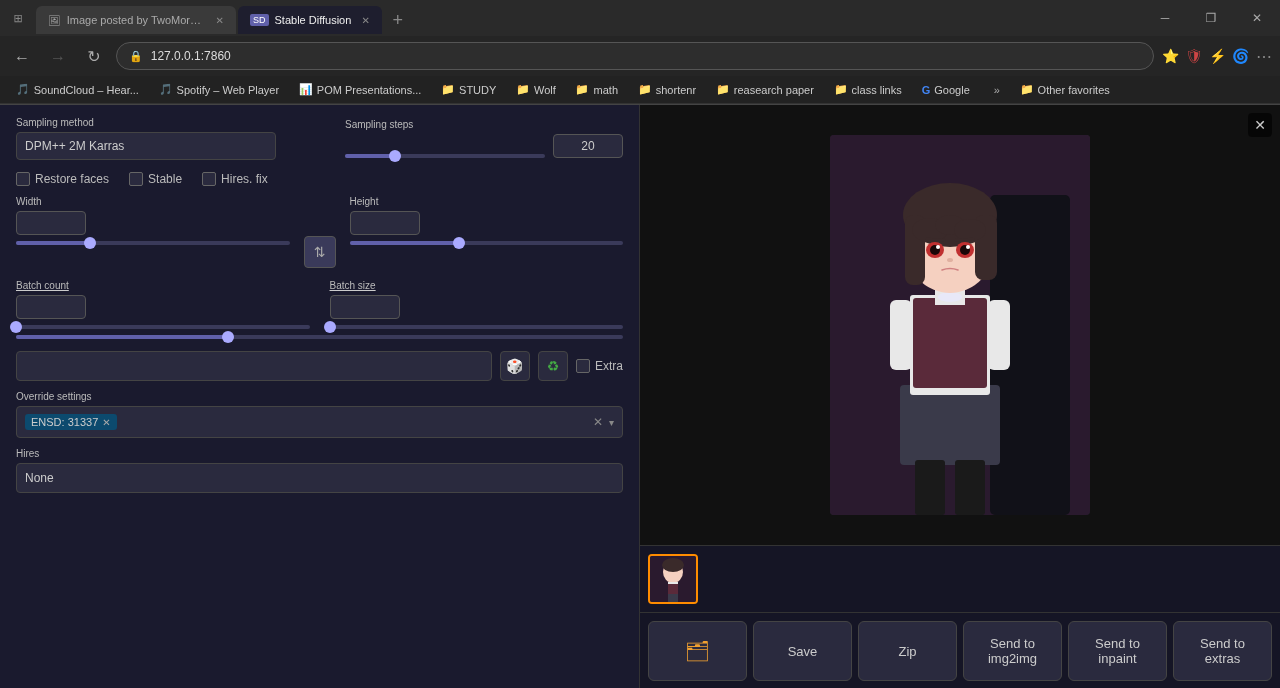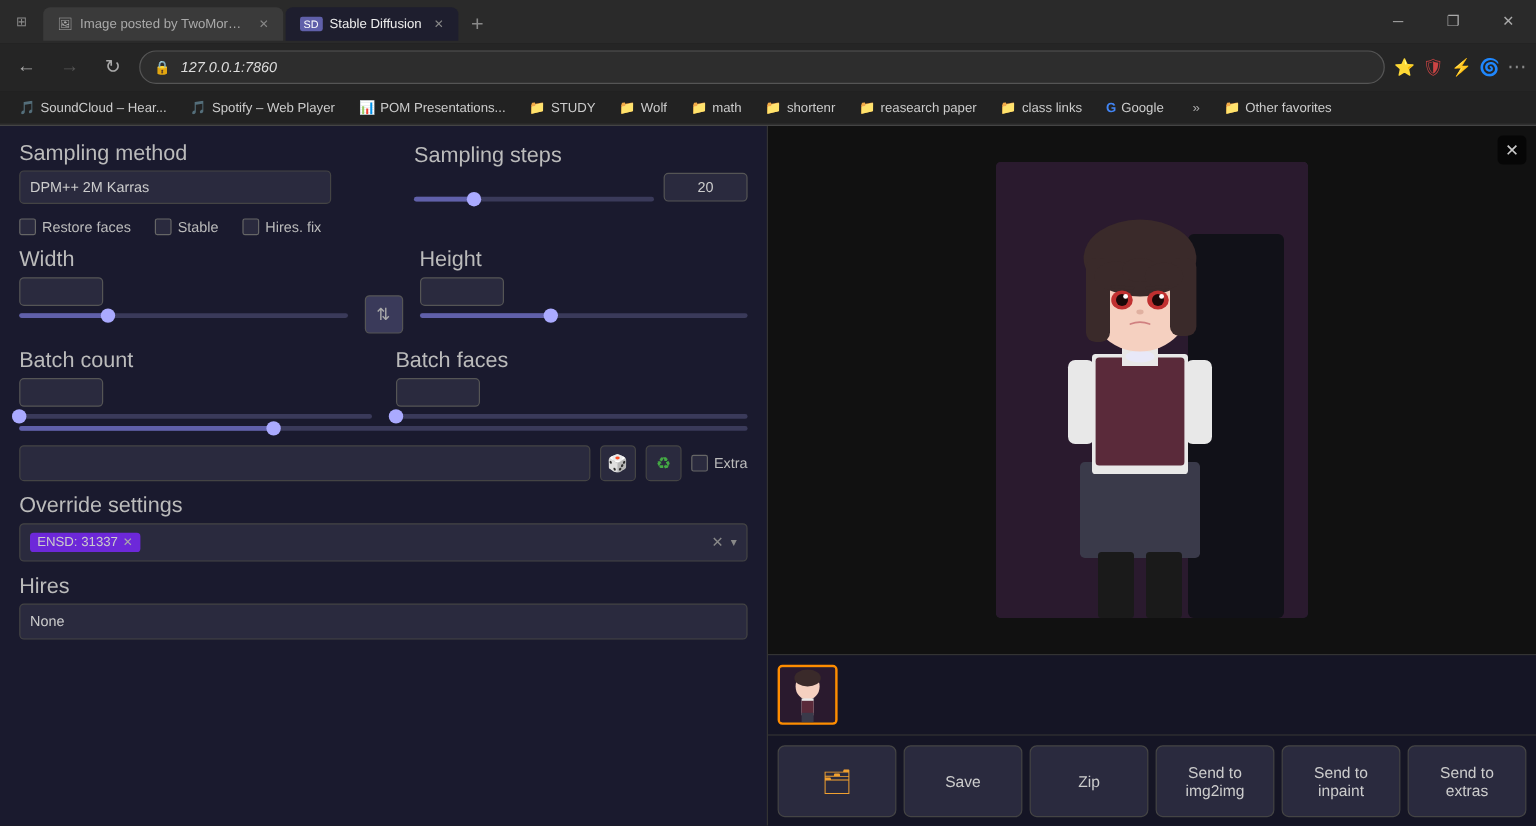--- a/index.html
+++ b/index.html
@@ -86,21 +86,21 @@
       border: 1px solid #555;
       border-radius: 20px;
       height: 28px;
       display: flex;
       align-items: center;
       padding: 0 12px;
       gap: 8px;
       font-size: 12px;
       color: #ddd;
     }
-    .url-text { flex: 1; font-style: italic; }
+    .url-text { flex: 1; }
     .bookmarks-bar {
       display: flex;
       align-items: center;
       height: 28px;
       padding: 0 8px;
       gap: 4px;
       background: #222;
       border-bottom: 1px solid #333;
       font-size: 11px;
       overflow: hidden;
@@ -130,21 +130,21 @@
       border-right: 1px solid #333;
       padding: 12px 16px;
       overflow-y: auto;
       flex-shrink: 0;
     }
 
     .field-group {
       margin-bottom: 12px;
     }
     .field-label {
-      font-size: 18px;
+      font-size: 10px;
       color: #bbb;
       margin-bottom: 4px;
     }
     .field-row {
       display: flex;
       align-items: center;
       gap: 8px;
       margin-bottom: 8px;
     }
     .select-input {
@@ -252,21 +252,21 @@
       background: #2a2a3e;
       border: 1px solid #444;
       border-radius: 4px;
       padding: 4px 8px;
       min-height: 32px;
     }
     .tag-item {
       display: flex;
       align-items: center;
       gap: 4px;
-      background: #6d28d9;
+      background: #0c4a6e;
       border-radius: 3px;
       padding: 2px 6px;
       font-size: 11px;
       color: #ccc;
     }
     .tag-remove {
       cursor: pointer;
       color: #aaa;
       font-size: 10px;
     }
@@ -522,33 +522,33 @@
         <div style="display:flex; align-items:center; gap:8px; margin-top:4px;">
           <input type="text" class="number-input" style="">
         </div>
         <div style="margin-top:6px; width:100%; height:4px; background:#3a3a5a; border-radius:2px; position:relative;">
           <div style="width:40%; height:100%; background:#6060aa; border-radius:2px;"></div>
           <div style="width:12px; height:12px; background:#aaaaff; border-radius:50%; position:absolute; top:50%; left:40%; transform:translate(-50%,-50%); cursor:pointer;"></div>
         </div>
       </div>
     </div>
 
-    <div style="display:grid; grid-template-columns: 1fr 1fr; gap:20px; margin-bottom:0;">
+    <div style="display:grid; grid-template-columns: 1fr 1fr; gap:20px; margin-bottom:0;text-decoration:underline;">
       <div>
         <div class="field-label">Batch count</div>
         <div style="display:flex; align-items:center; gap:8px; margin-top:4px;">
           <input type="text" class="number-input" style="">
         </div>
         <div style="margin-top:6px; width:100%; height:4px; background:#3a3a5a; border-radius:2px; position:relative;">
           <div style="width:0%; height:100%; background:#6060aa; border-radius:2px;"></div>
           <div style="width:12px; height:12px; background:#aaaaff; border-radius:50%; position:absolute; top:50%; left:0%; transform:translate(-50%,-50%); cursor:pointer;"></div>
         </div>
       </div>
       <div>
-        <div class="field-label">Batch faces</div>
+        <div class="field-label">Batch size</div>
         <div style="display:flex; align-items:center; gap:8px; margin-top:4px;">
           <input type="text" class="number-input" style="">
         </div>
         <div style="margin-top:6px; width:100%; height:4px; background:#3a3a5a; border-radius:2px; position:relative;">
           <div style="width:0%; height:100%; background:#6060aa; border-radius:2px;"></div>
           <div style="width:12px; height:12px; background:#aaaaff; border-radius:50%; position:absolute; top:50%; left:0%; transform:translate(-50%,-50%); cursor:pointer;"></div>
         </div>
       </div>
     </div>
 

